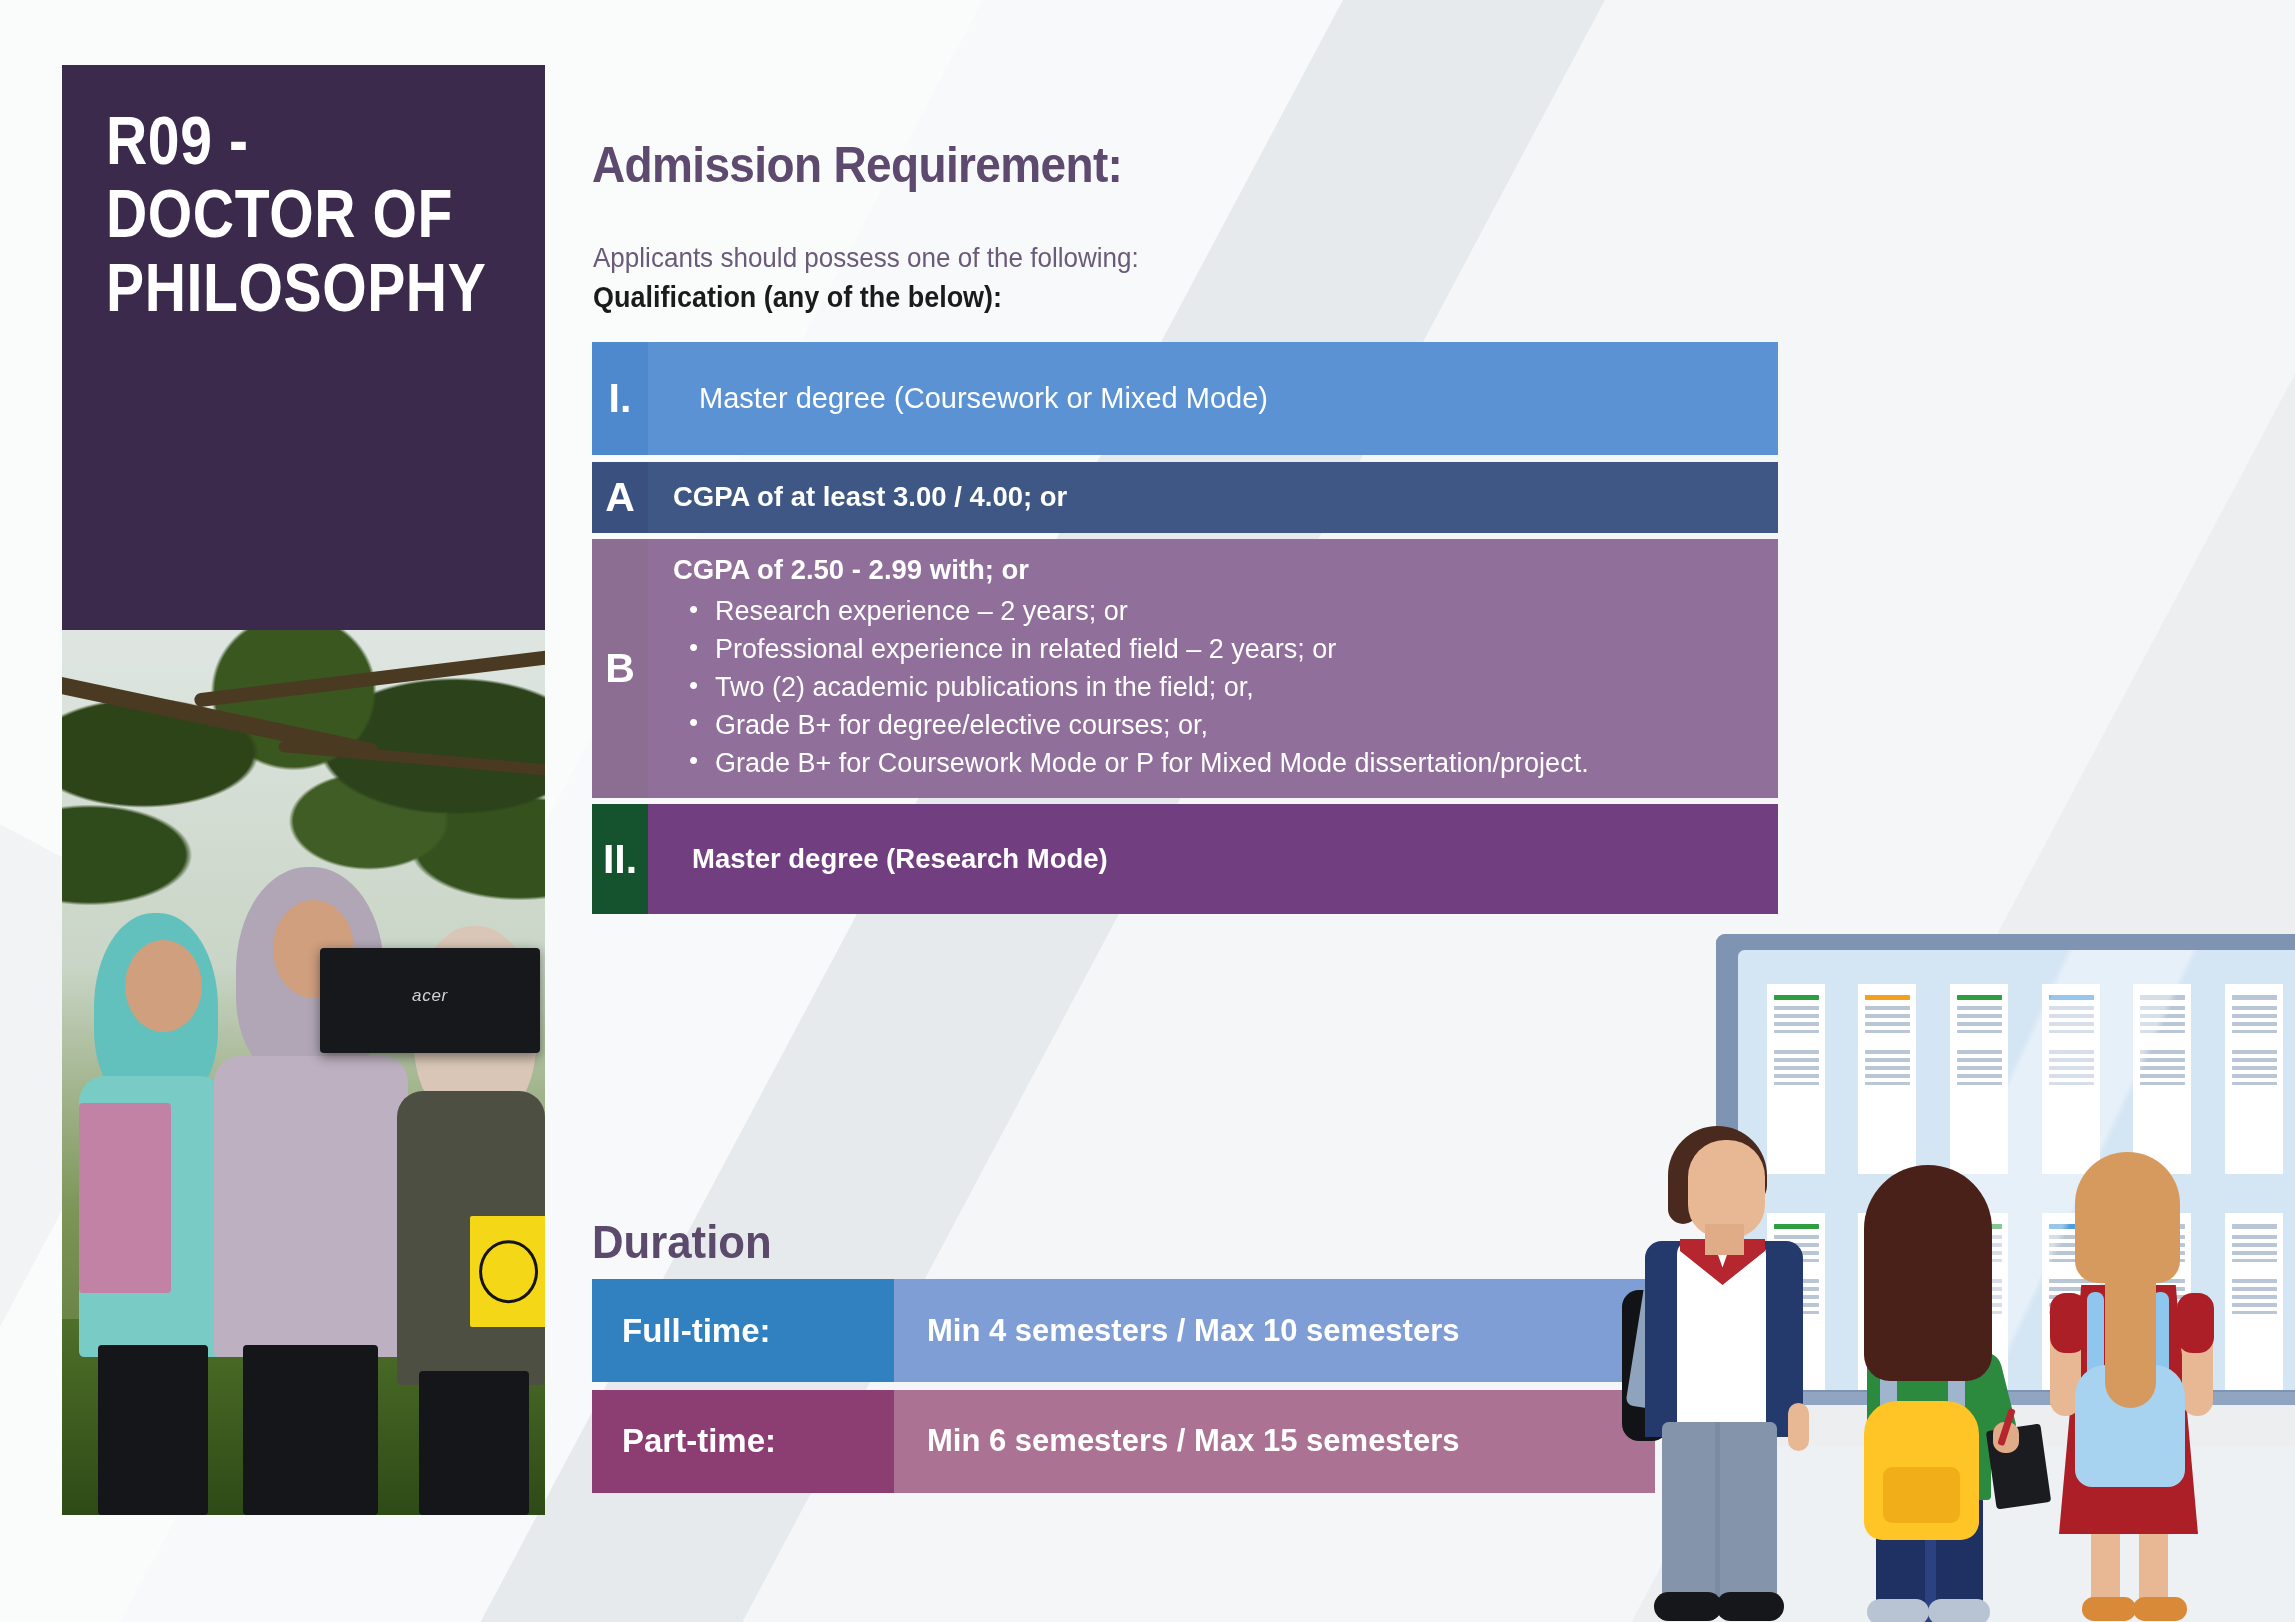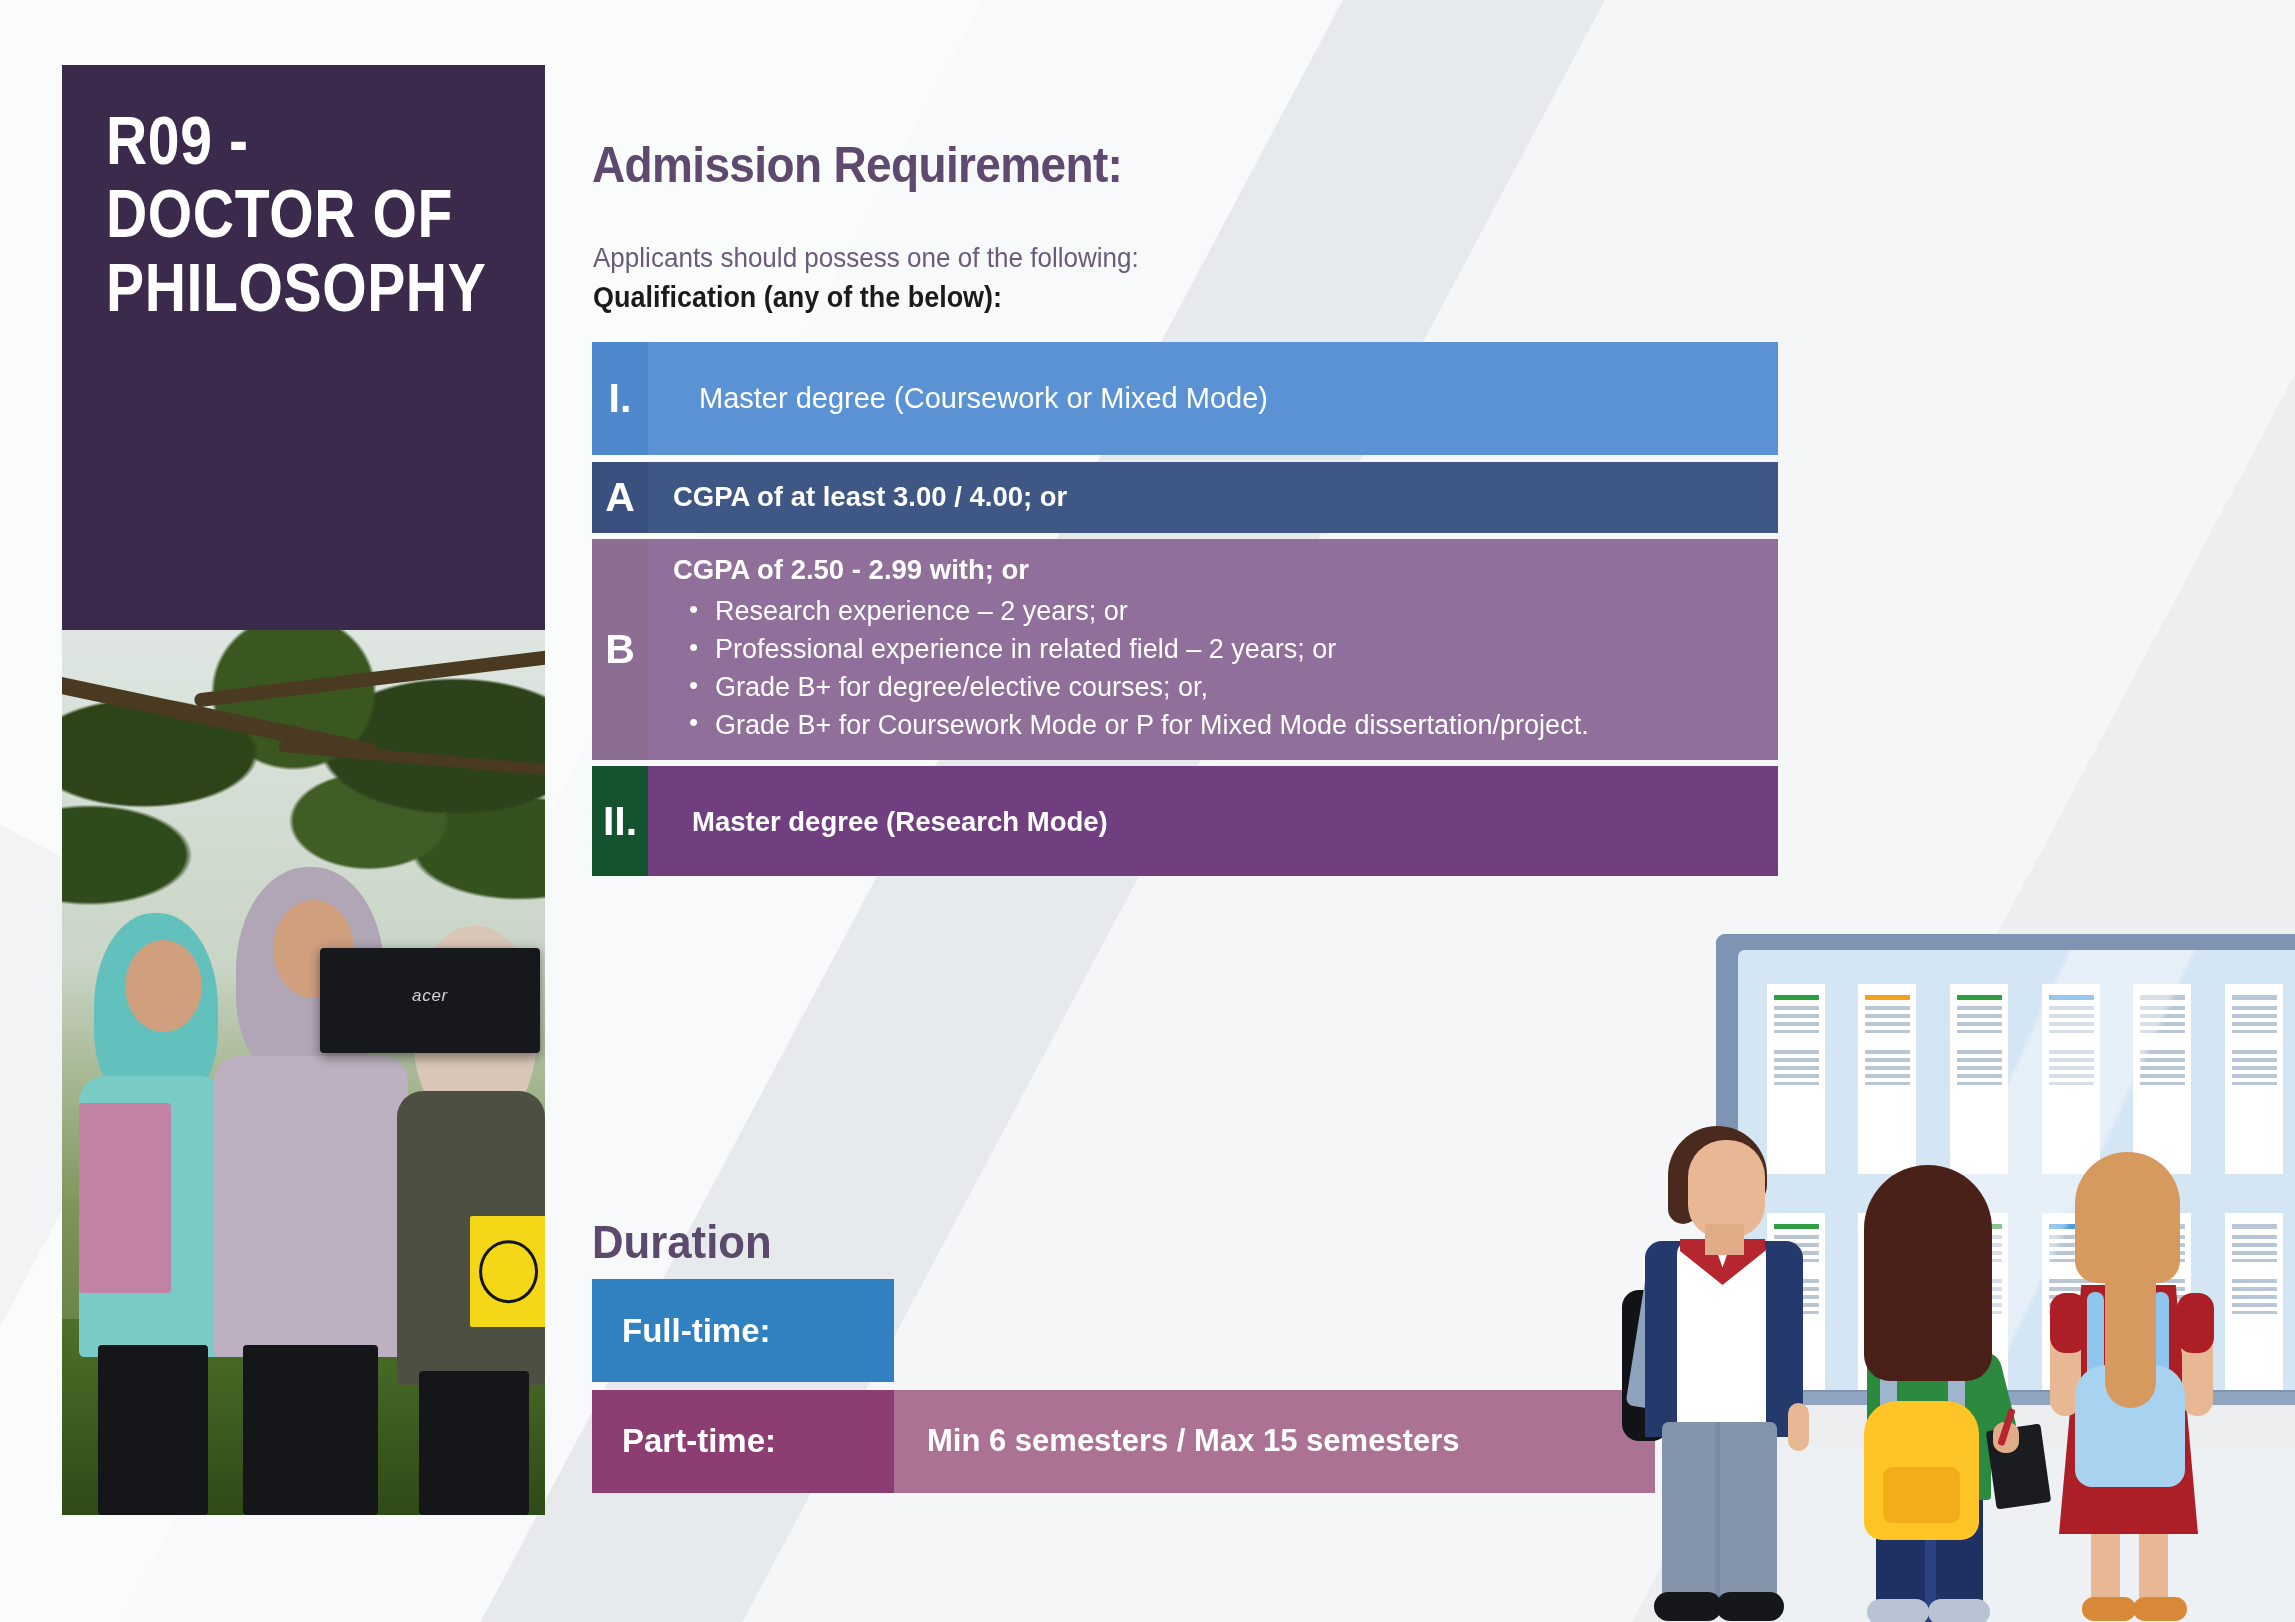--- a/index.html
+++ b/index.html
@@ -278,39 +278,41 @@
       </div>
     </div>
 
     <div class="qrow row-b">
       <div class="qlabel">B</div>
       <div class="qbody bold">
         <div class="maintxt">CGPA of 2.50 - 2.99 with; or</div>
         <ul>
           <li>Research experience – 2 years; or</li>
           <li>Professional experience in related field – 2 years; or</li>
+          <li>Two (2) academic publications in the field; or,</li>
           <li>Grade B+ for degree/elective courses; or,</li>
           <li>Grade B+ for Coursework Mode or P for Mixed Mode dissertation/project.</li>
         </ul>
       </div>
     </div>
 
     <div class="qrow row-ii">
       <div class="qlabel">II.</div>
       <div class="qbody bold">
         <div class="maintxt">Master degree (Research Mode)</div>
       </div>
     </div>
 
   </div>
 
   <div id="dur-title">Duration</div>
   <div id="dur-table">
     <div class="drow full">
       <div class="dlabel">Full-time:</div>
+      <div class="dval">Min 4 semesters / Max 10 semesters</div>
     </div>
     <div class="drow part">
       <div class="dlabel">Part-time:</div>
       <div class="dval">Min 6 semesters / Max 15 semesters</div>
     </div>
   </div>
 </div>
 
 <div id="illus">
   <div class="floor"></div>

